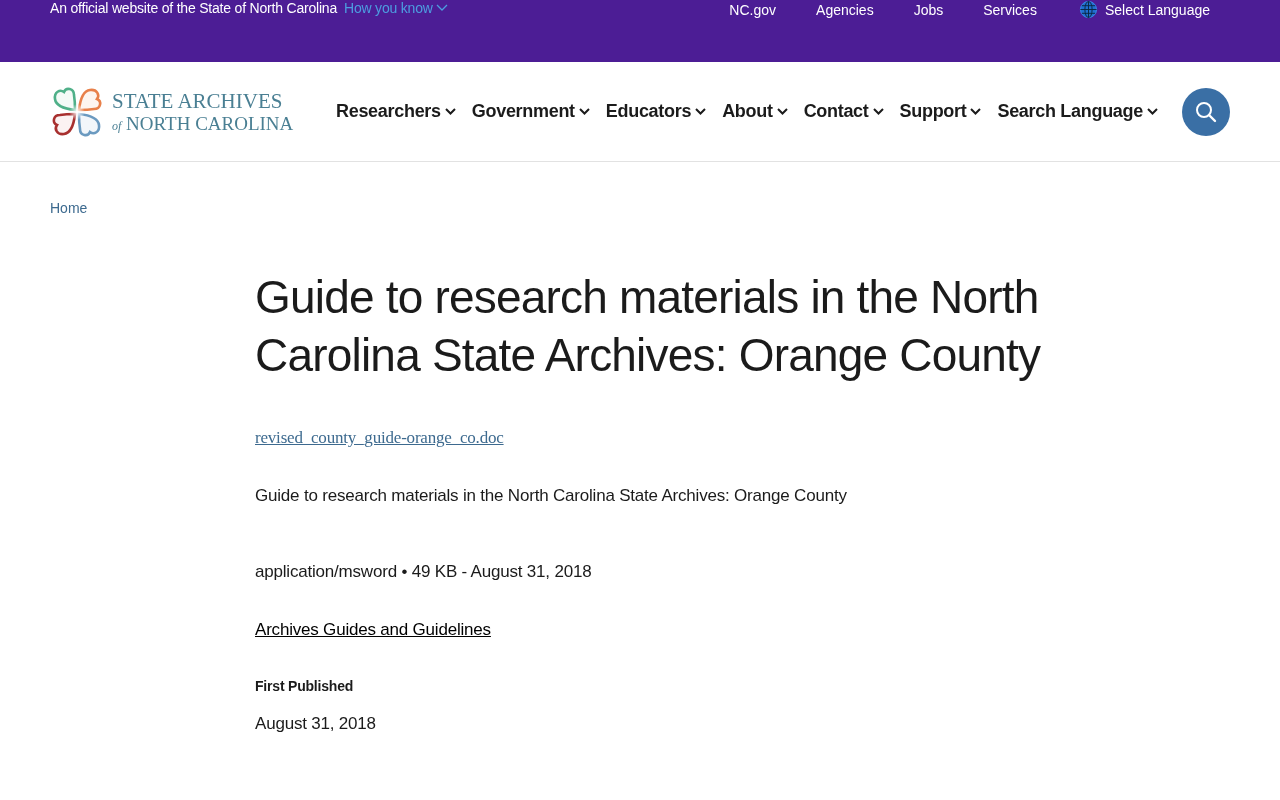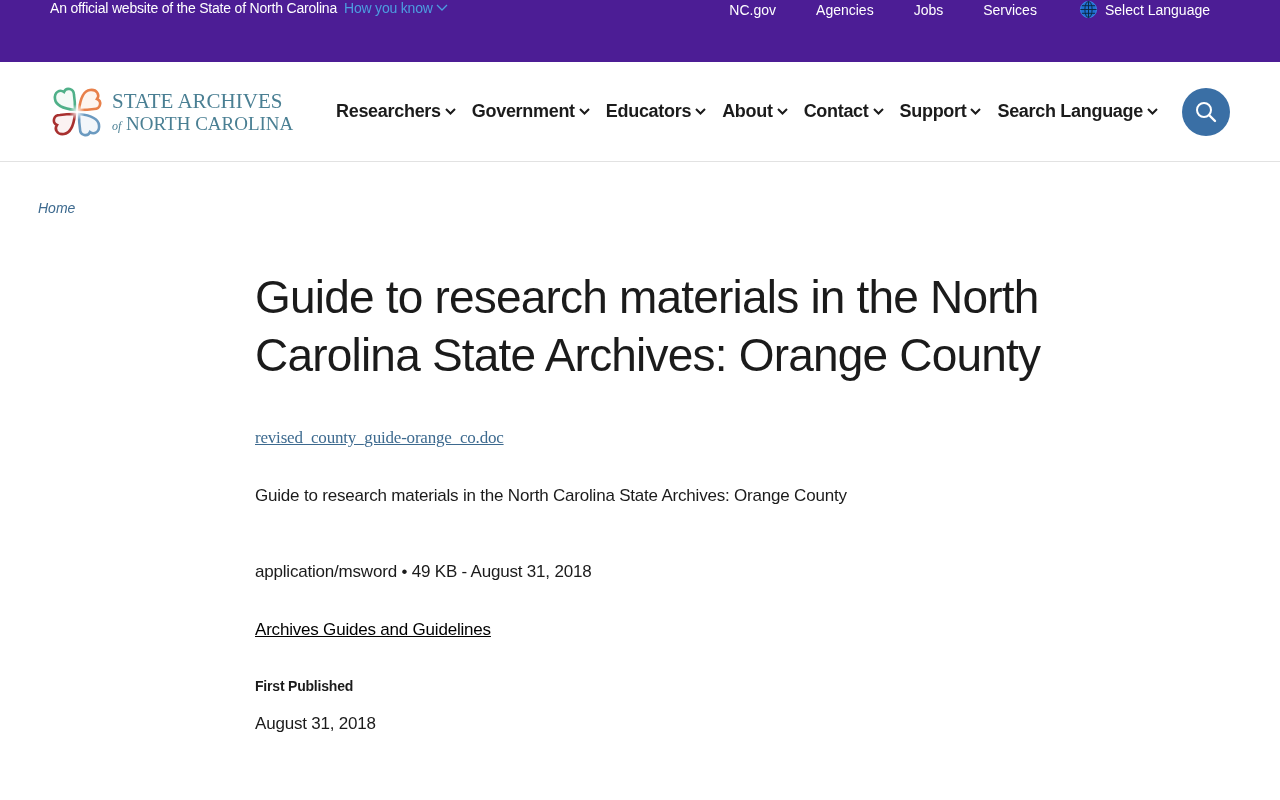--- a/index.html
+++ b/index.html
@@ -36,21 +36,21 @@
   .nav-item { display: flex; align-items: center; font-size: 18px; font-weight: bold; color: #1b1b1b; margin-right: 16px; cursor: pointer; letter-spacing: -0.3px; }
   .nav-item svg { margin-left: 4px; }
 
   .search-btn {
     position: absolute; right: 50px; top: 26px;
     width: 48px; height: 48px; border-radius: 50%; background: #3a6fa5;
     display: flex; align-items: center; justify-content: center; cursor: pointer; border: none;
   }
 
   
-  .breadcrumb { padding: 38px 0 0 38px; font-size: 14px; font-style: italic; }
+  .breadcrumb { padding: 38px 0 0 50px; font-size: 14px; }
   .breadcrumb a { color: #3d6a8f; text-decoration: none; cursor: pointer; }
 
   
   .content { margin-left: 255px; width: 800px; }
   .page-title {
     margin-top: 52px; font-size: 46px; line-height: 58px; font-weight: normal;
     color: #1b1b1b; letter-spacing: -0.8px;
   }
   .file-link {
     display: inline-block; margin-top: 44px; font-size: 17px; color: #3d6a8f;

